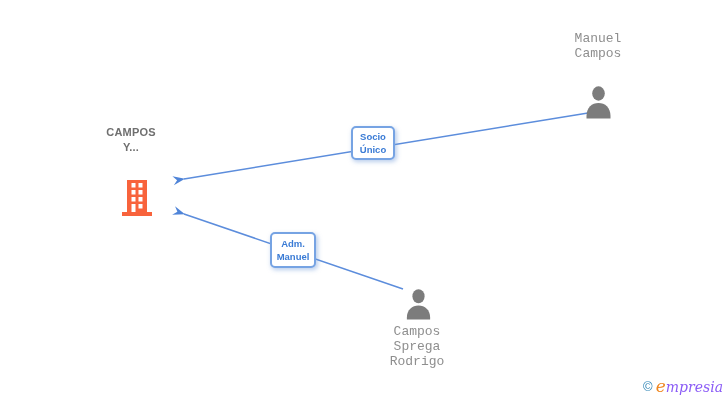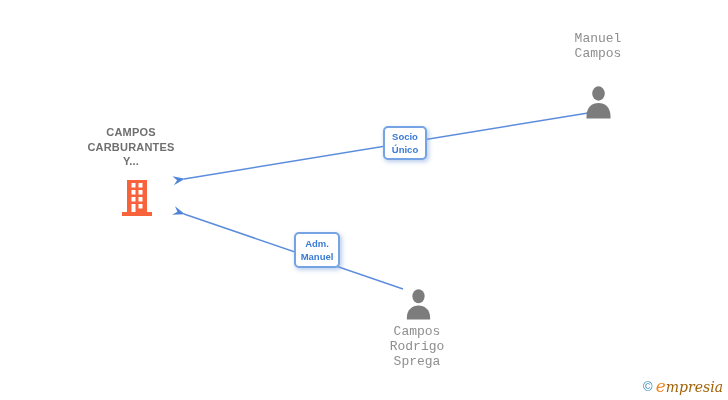--- a/index.html
+++ b/index.html
@@ -11,45 +11,43 @@
   .node-label { position:absolute; text-align:center; z-index:2; }
   .company-label { color:#6f6f6f; font-weight:bold; font-size:11px; line-height:14.5px; letter-spacing:0.2px; }
   .person-label { color:#8e8e8e; font-size:13px; line-height:15px;font-family:Liberation Mono, monospace; }
   .icon { position:absolute; z-index:2; cursor:pointer; }
   .edge-label {
     position:absolute; z-index:3; box-sizing:border-box;
     background:#ffffff; border:2px solid #76a3e3; border-radius:5px;
     color:#3a7bd5; font-size:9.5px; font-weight:bold; line-height:13px;
     display:flex; flex-direction:column; align-items:center; justify-content:center;
     box-shadow:1.5px 2px 4px rgba(120,160,220,0.5);
-    margin-left:32px;
   }
   .logo { position:absolute; right:5px; bottom:4px; z-index:2; white-space:nowrap; cursor:pointer; }
   .logo .c   { color:#2e84b5; font-family:"Liberation Sans", sans-serif; font-size:13px; vertical-align:1px; margin-right:3px; }
   .logo .e   { color:#f0861f; font-family:"DejaVu Serif", serif; font-style:italic; font-size:17px; }
-  .logo .rest{ color:#a16207; font-family:"DejaVu Serif", serif; font-style:italic; font-size:14px; }
+  .logo .rest{ color:#8b5cf6; font-family:"DejaVu Serif", serif; font-style:italic; font-size:14px; }
 </style>
 </head>
 <body>
 
 <div class="canvas">
 
   <svg class="edges" viewBox="0 0 728 400">
     <defs>
       <marker id="arrow" markerUnits="userSpaceOnUse" markerWidth="14" markerHeight="12" refX="1" refY="5" orient="auto">
         <path d="M12,0.5 L0,5 L12,9.5 L8,5 Z" fill="#4f84d8"></path>
       </marker>
     </defs>
     <line x1="588" y1="113" x2="184" y2="179" stroke="#5c8ddc" stroke-width="1.5" marker-end="url(#arrow)"></line>
     <line x1="403" y1="289" x2="184" y2="214" stroke="#5c8ddc" stroke-width="1.5" marker-end="url(#arrow)"></line>
   </svg>
 
   <div class="node-label company-label" style="left:41px; top:125px; width:180px;">
     <div>CAMPOS</div>
-    <div>CARBURANTES</div>
     <div>Y...</div>
   </div>
   <div class="icon" style="left:121px; top:180px; width:32px; height:36px;">
     <svg width="32" height="36" viewBox="0 0 32 36">
       <rect x="1" y="32" width="30" height="4" fill="#f8633c"></rect>
       <rect x="6" y="0" width="20" height="32" fill="#f8633c"></rect>
       <rect x="10.5" y="3" width="4" height="4.5" fill="#ffffff"></rect>
       <rect x="17.5" y="3" width="4" height="4.5" fill="#ffffff"></rect>
       <rect x="10.5" y="10" width="4" height="4.5" fill="#ffffff"></rect>
       <rect x="17.5" y="10" width="4" height="4.5" fill="#ffffff"></rect>
@@ -72,29 +70,29 @@
   </div>
 
   <div class="icon" style="left:405px; top:289px; width:27px; height:31px;">
     <svg width="27" height="31" viewBox="0 0 27 32">
       <ellipse cx="13.5" cy="7.5" rx="6.3" ry="7.2" fill="#7c7c7c"></ellipse>
       <path d="M1.5,31.5 L25.5,31.5 L25.5,29.5 C25.5,21.5 20,17 13.5,17 C7,17 1.5,21.5 1.5,29.5 Z" fill="#7c7c7c"></path>
     </svg>
   </div>
   <div class="node-label person-label" style="left:337px; top:324px; width:160px;">
     <div>Campos</div>
+    <div>Sprega</div>
     <div>Rodrigo</div>
-    <div>Sprega</div>
   </div>
 
   <div class="edge-label" style="left:351px; top:126px; width:44px; height:34px;">
     <span>Socio</span>
     <span>Único</span>
   </div>
-  <div class="edge-label" style="left:262px; top:232px; width:46px; height:36px;">
+  <div class="edge-label" style="left:270px; top:232px; width:46px; height:36px;">
     <span>Adm.</span>
     <span>Manuel</span>
   </div>
 
   <div class="logo">
     <span class="c">©</span><span class="e">e</span><span class="rest">mpresia</span>
   </div>
 
 </div>
 

